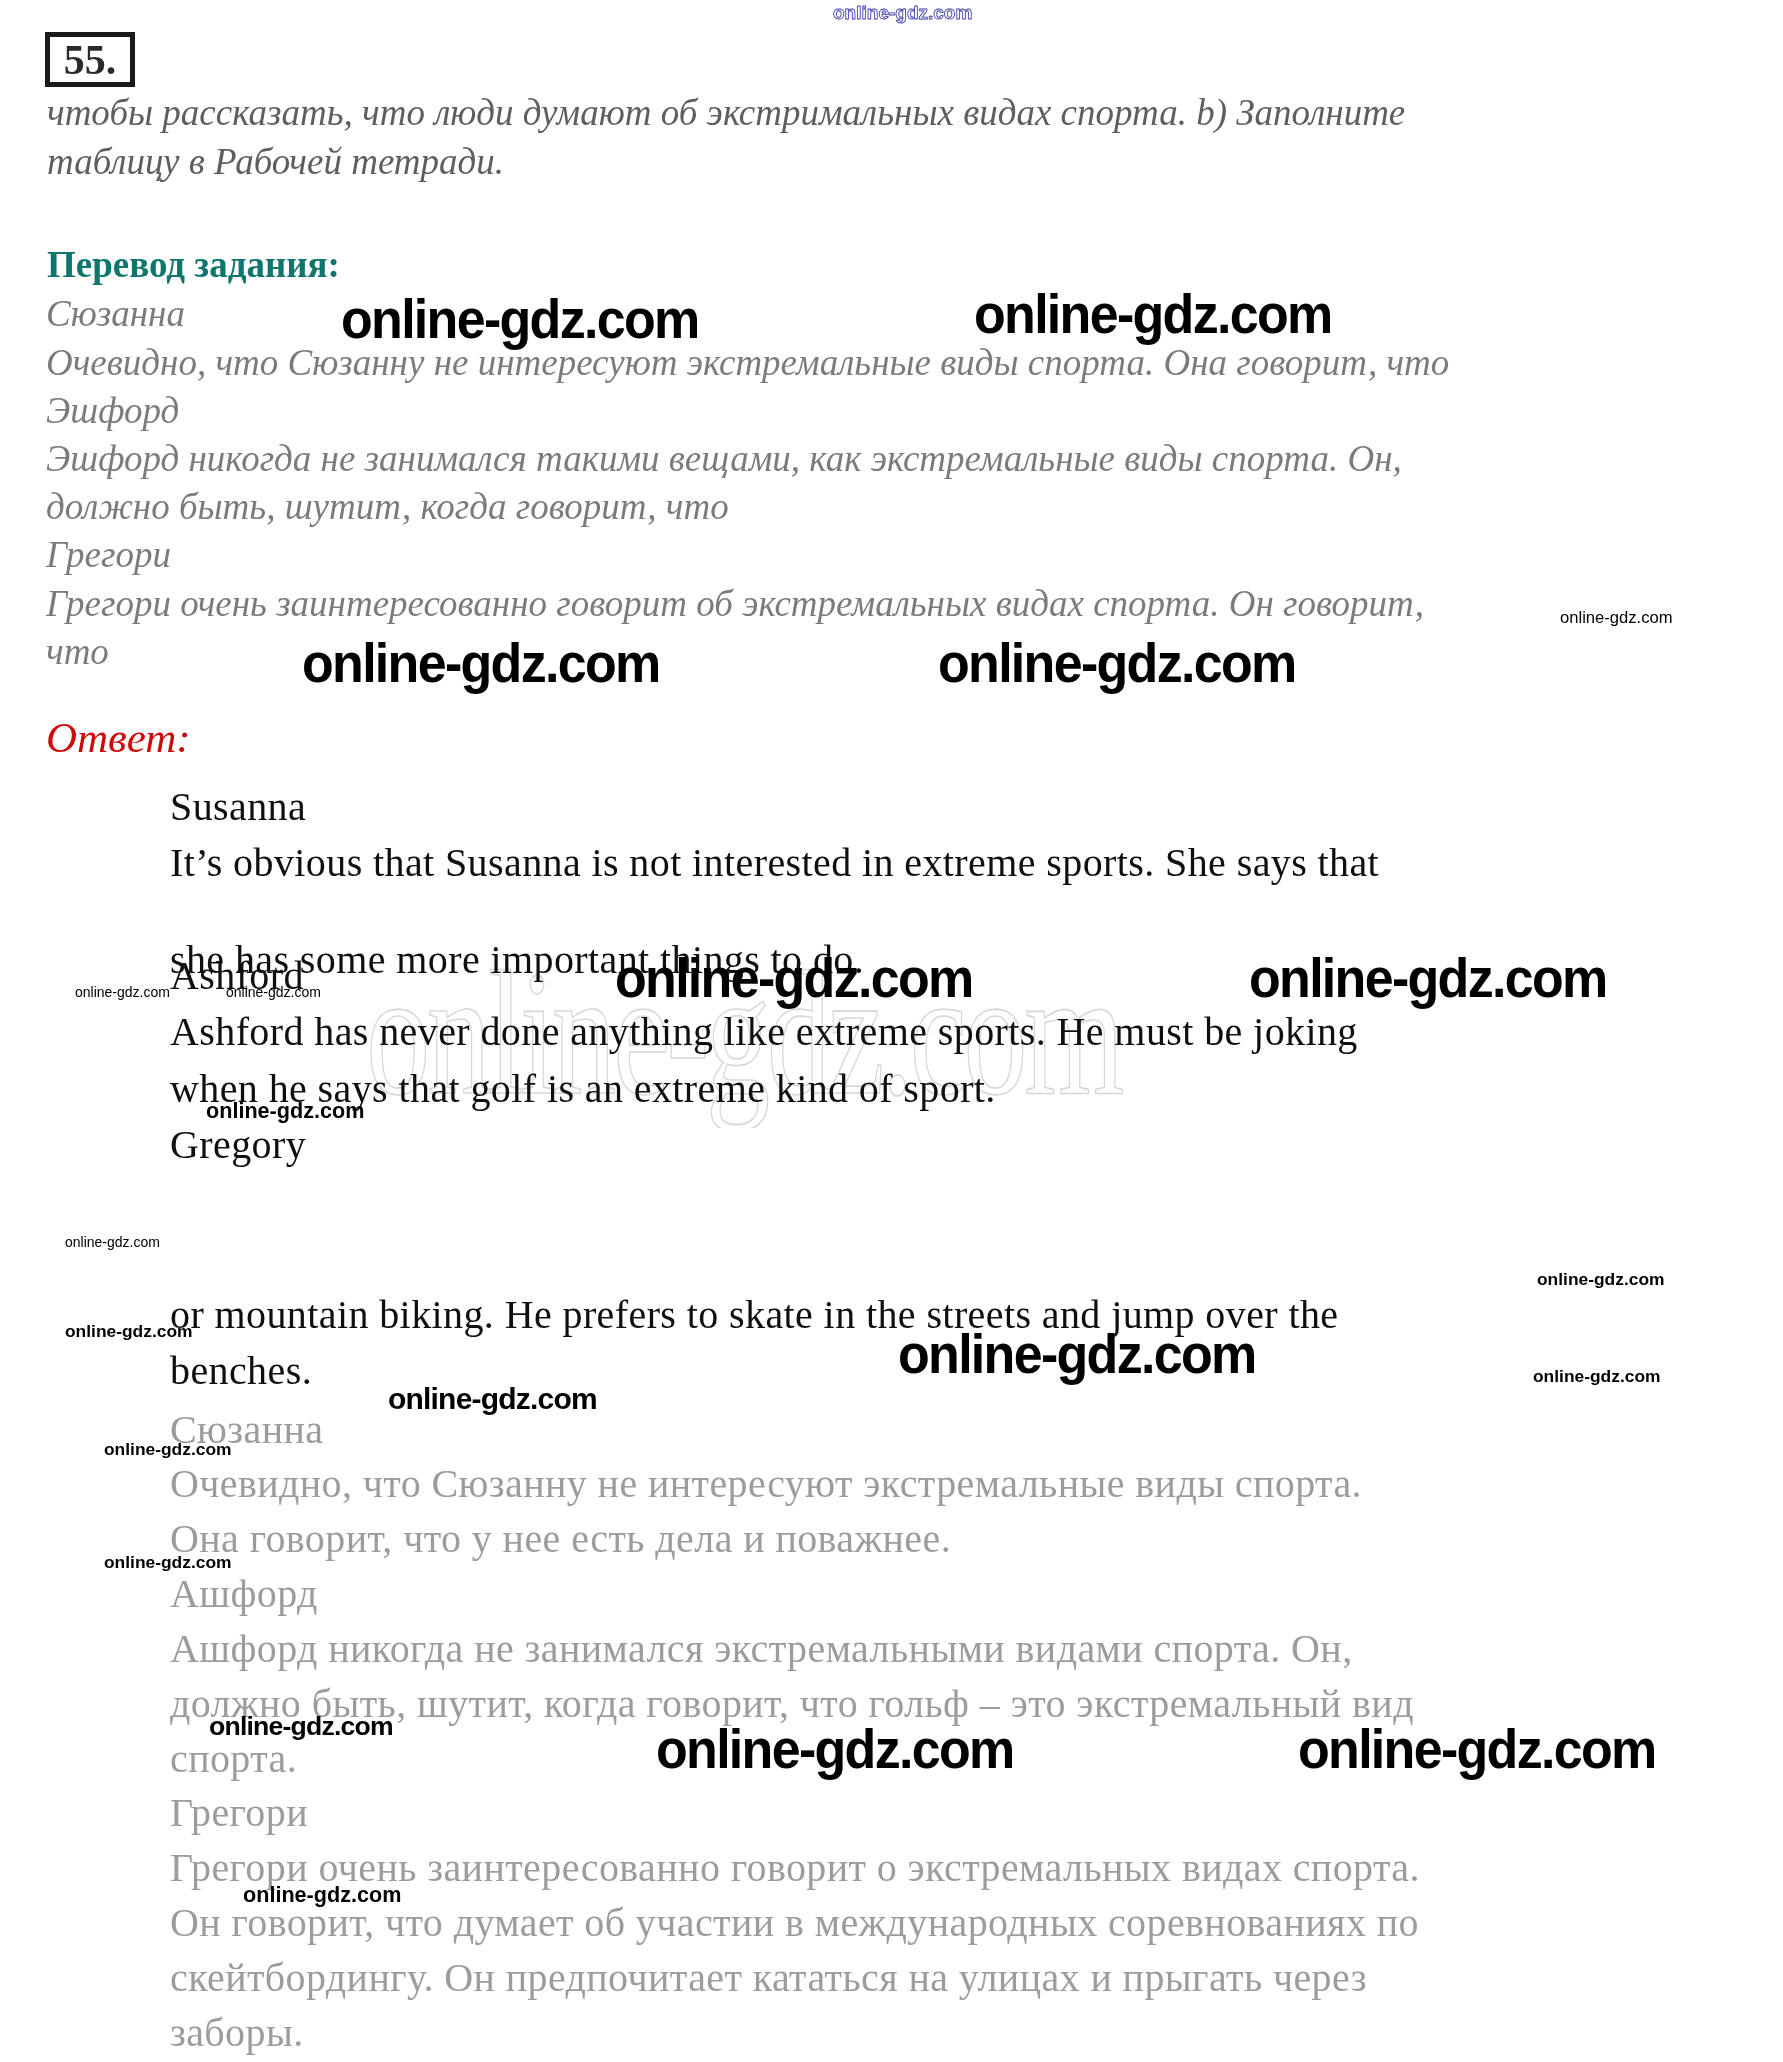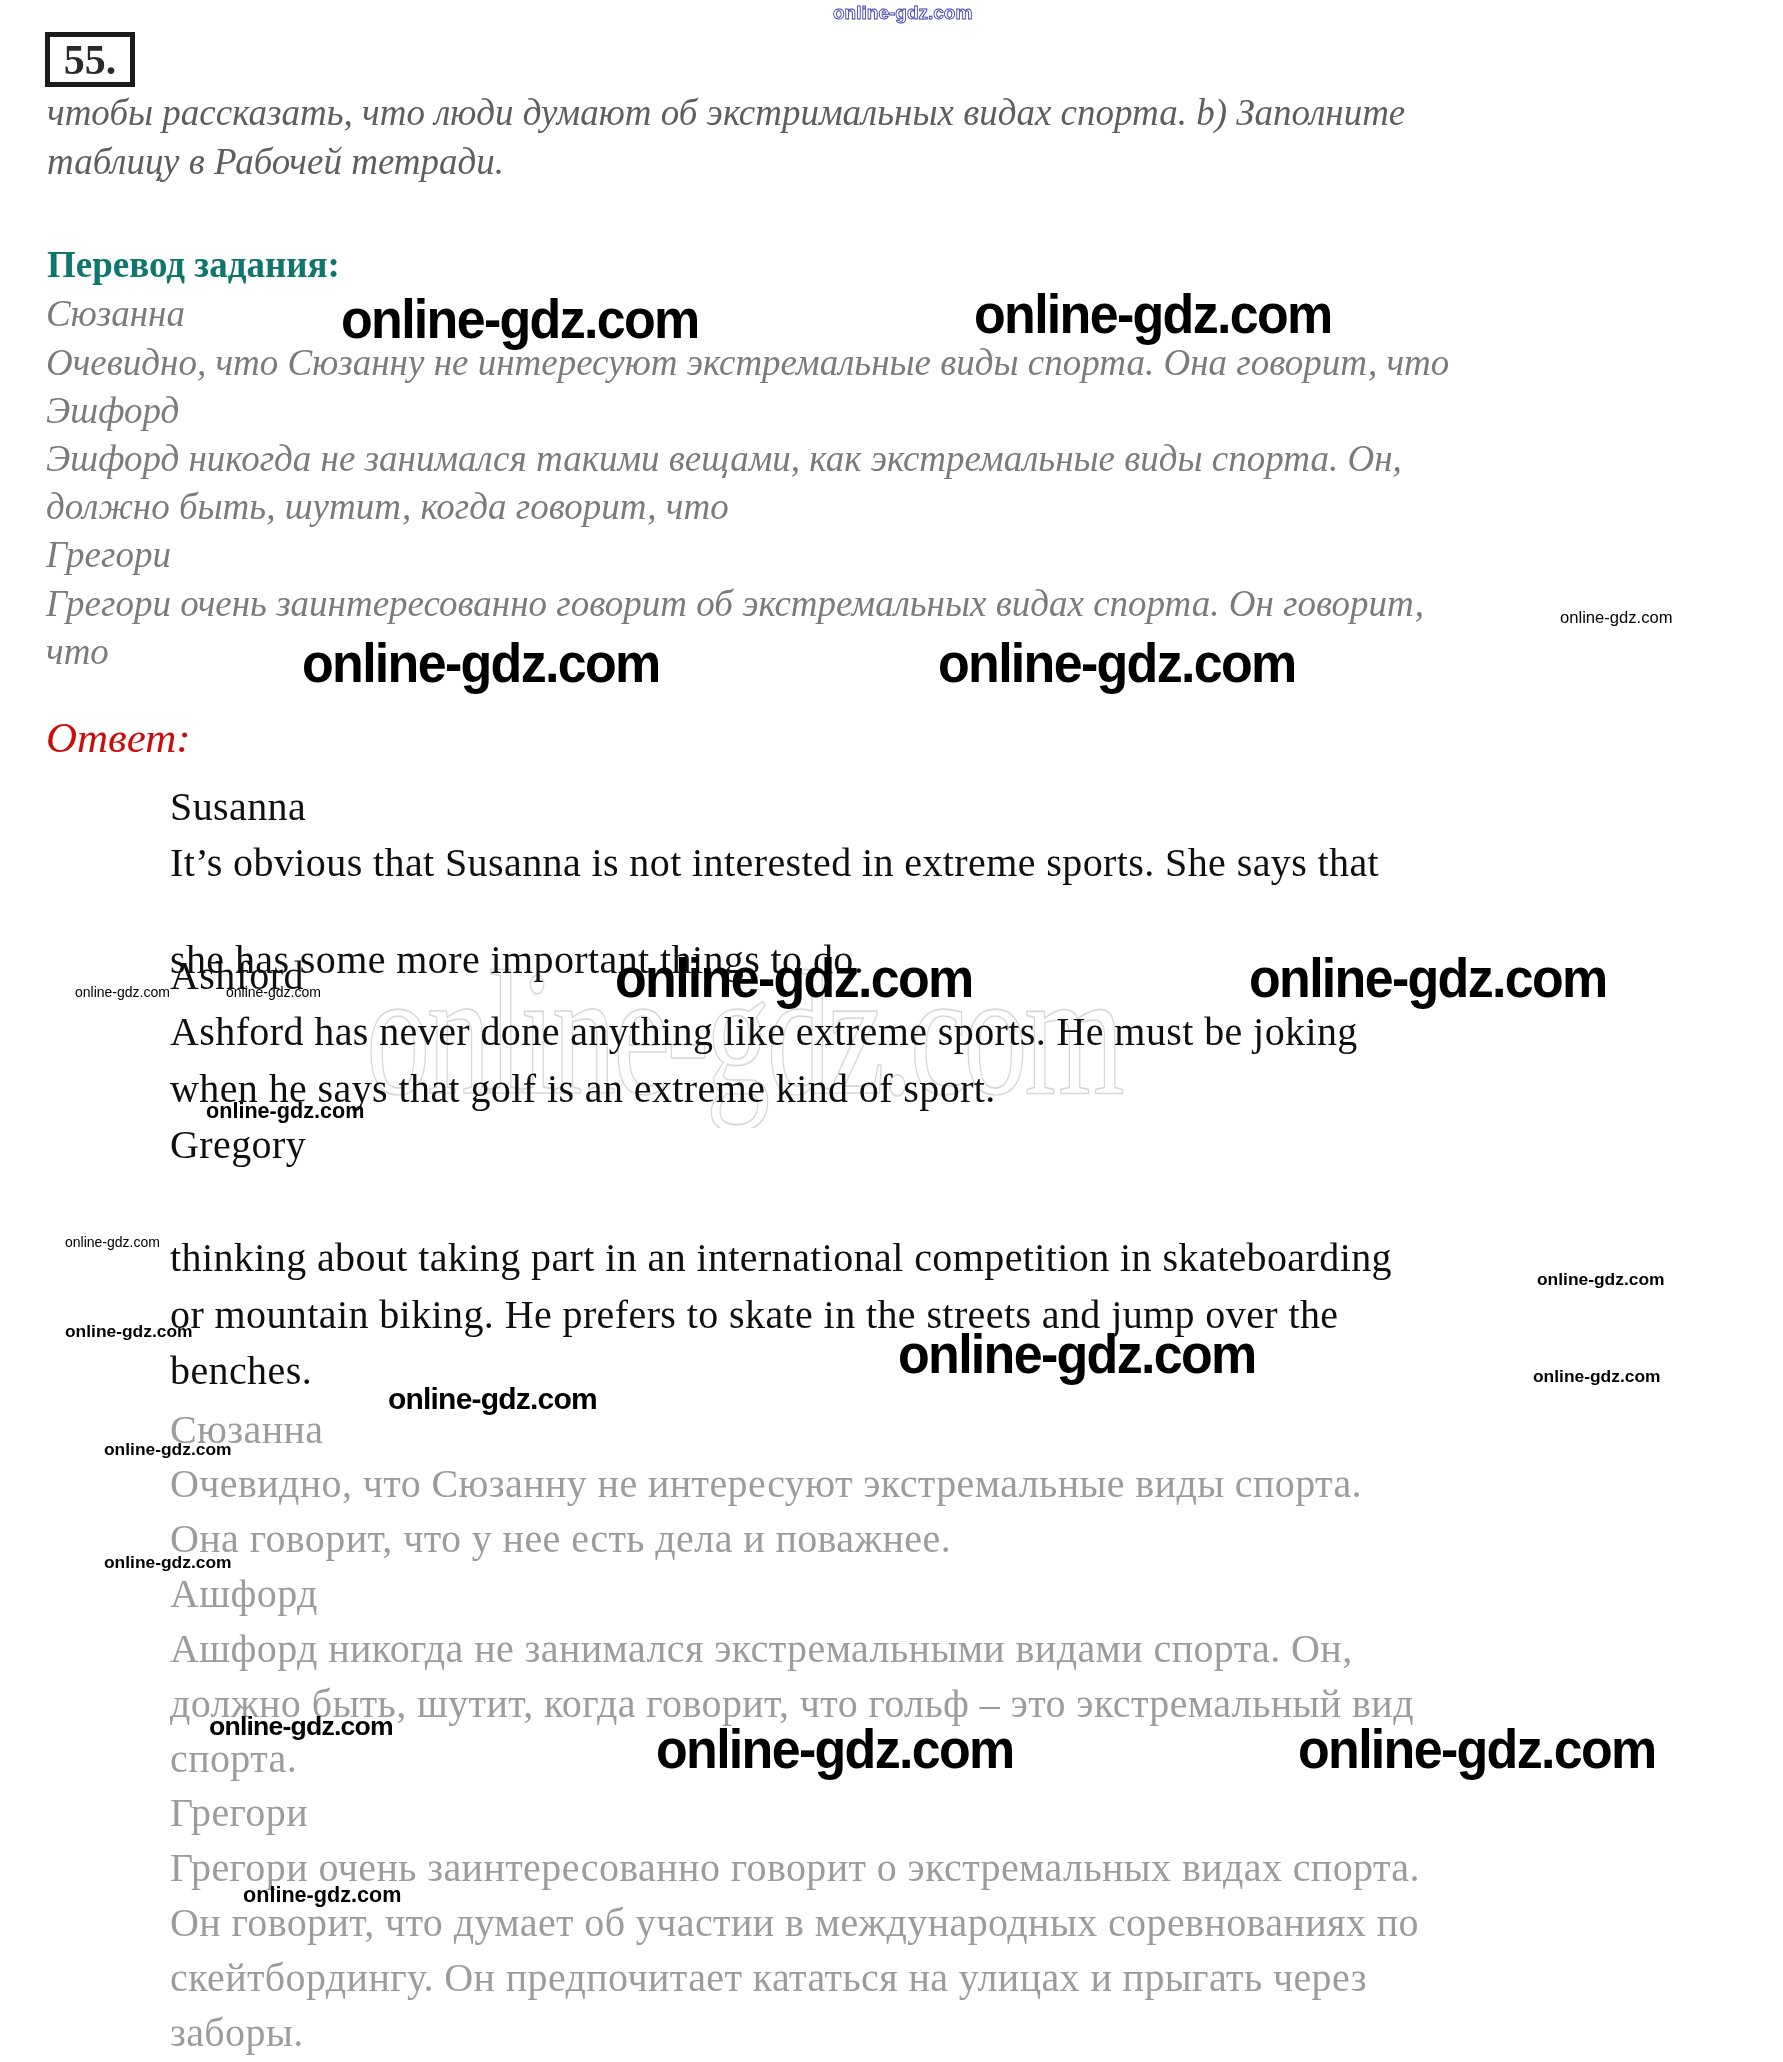--- a/index.html
+++ b/index.html
@@ -81,21 +81,20 @@
 
   <div class="line answer-heading" style="left:46px;top:713px;">Ответ:</div>
 
   <div class="line eng" style="left:170px;top:783px;">Susanna</div>
   <div class="line eng" style="left:170px;top:839px;">It’s obvious that Susanna is not interested in extreme sports. She says that</div>
   <div class="line eng" style="left:170px;top:896px;margin-top:40px;">she has some more important things to do.</div>
   <div class="line eng" style="left:170px;top:952px;">Ashford</div>
   <div class="line eng" style="left:170px;top:1008px;">Ashford has never done anything like extreme sports. He must be joking</div>
   <div class="line eng" style="left:170px;top:1065px;">when he says that golf is an extreme kind of sport.</div>
   <div class="line eng" style="left:170px;top:1121px;">Gregory</div>
-  <div class="line eng" style="left:170px;top:1234px;">thinking about taking part in an international competition in skateboarding</div>
   <div class="line eng" style="left:170px;top:1291px;">or mountain biking. He prefers to skate in the streets and jump over the</div>
   <div class="line eng" style="left:170px;top:1347px;">benches.</div>
 
   <div class="line rus-gray" style="left:170px;top:1406px;">Сюзанна</div>
   <div class="line rus-gray" style="left:170px;top:1460px;">Очевидно, что Сюзанну не интересуют экстремальные виды спорта.</div>
   <div class="line rus-gray" style="left:170px;top:1515px;">Она говорит, что у нее есть дела и поважнее.</div>
   <div class="line rus-gray" style="left:170px;top:1570px;">Ашфорд</div>
   <div class="line rus-gray" style="left:170px;top:1625px;">Ашфорд никогда не занимался экстремальными видами спорта. Он,</div>
   <div class="line rus-gray" style="left:170px;top:1680px;">должно быть, шутит, когда говорит, что гольф – это экстремальный вид</div>
   <div class="line rus-gray" style="left:170px;top:1735px;">спорта.</div>

